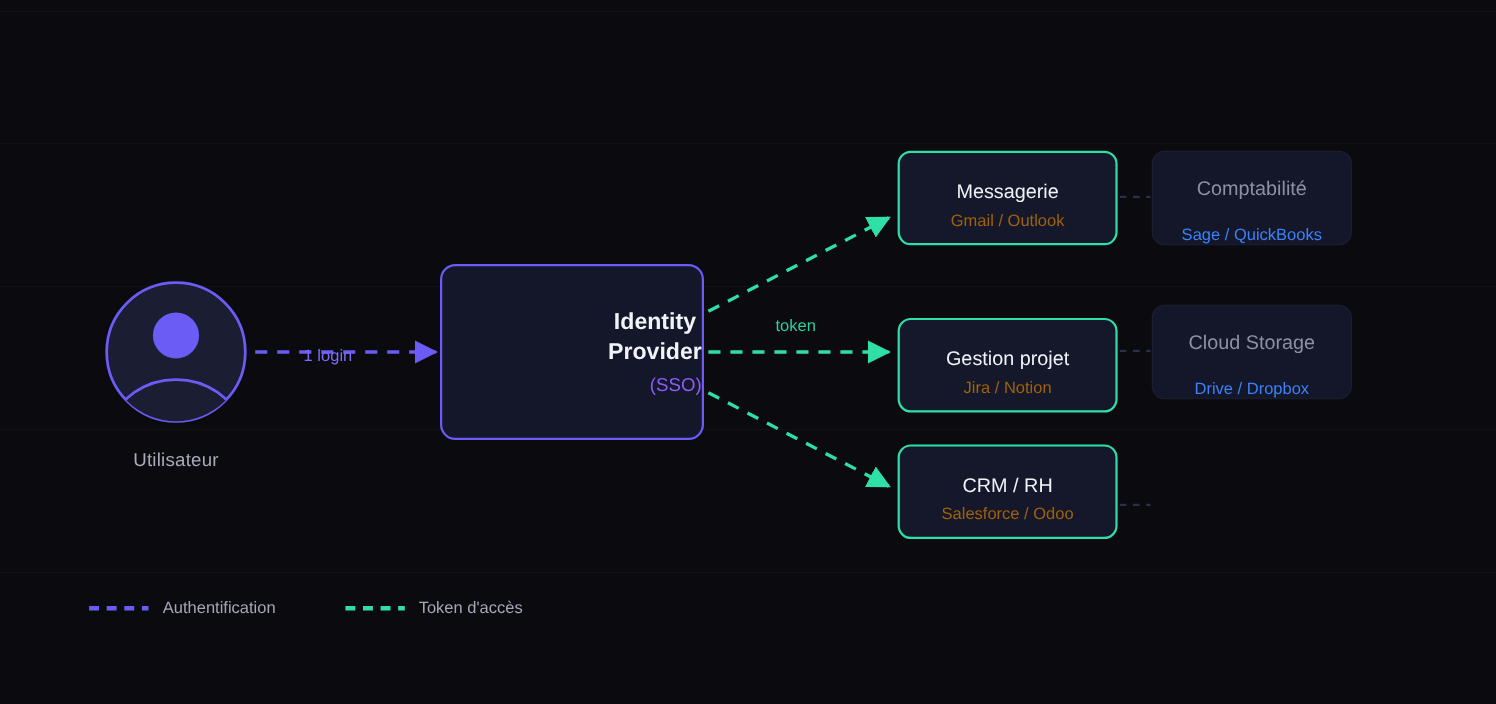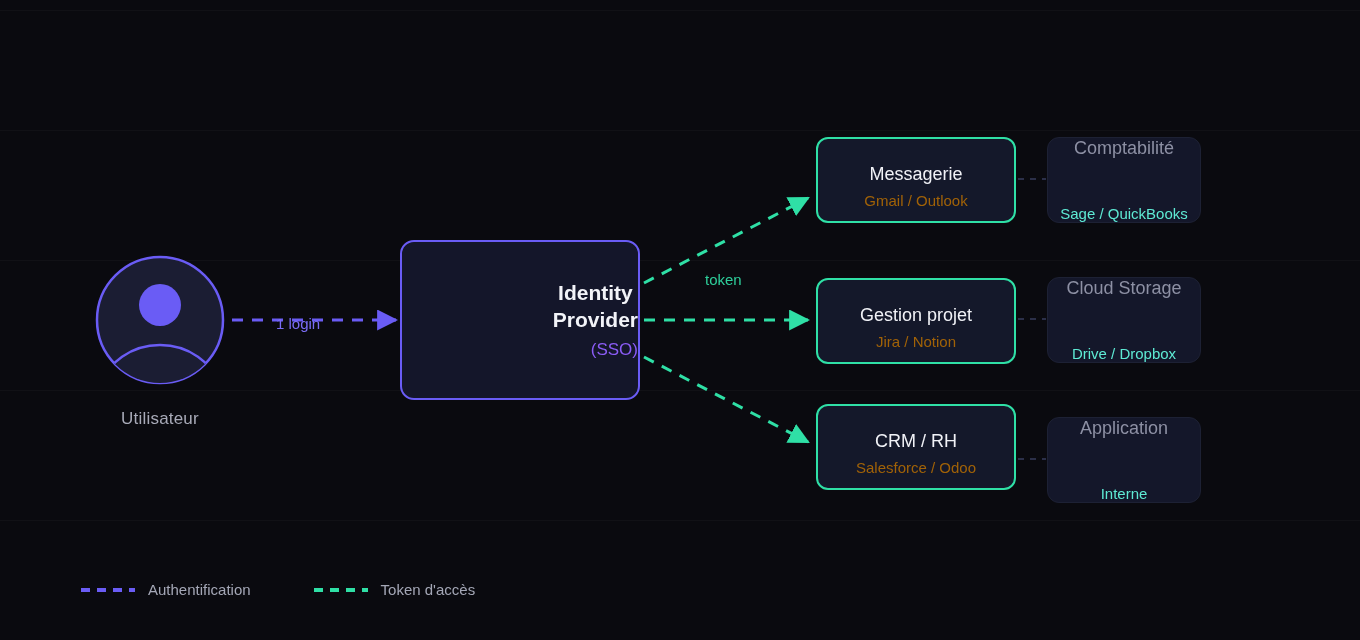--- a/index.html
+++ b/index.html
@@ -101,55 +101,55 @@
   }
   .app-sub {
     margin-top: 6px;
     color: #a16207;
     font-size: 15px;
   }
 
   
   .ghost-card {
     position: absolute;
-    width: 154px; height: 86px;
+    width: 182px; height: 86px;
     left: 1047px;
     border: 1px solid #1d2134;
     border-radius: 12px;
     background: #14172a;
     box-sizing: border-box;
     display: flex;
     flex-direction: column;
     align-items: center;
-    justify-content: space-between;
+    justify-content: flex-end;
   }
   .ghost-title {
     color: #8d90a4;
     font-size: 18px;
     line-height: 1.2;
   }
   .ghost-sub {
-    margin-top: 6px;
-    color: #5eead4;
+    margin-top: 22px;
+    color: #3b82f6;
     font-size: 15px;
   }
 
   
   .edge-label {
     position: absolute;
     font-size: 15px;
     white-space: nowrap;
   }
   .label-login { left: 276px; top: 280px; color: #7b6df6; margin-top: 35px; }
-  .label-token { left: 705px; top: 271px; color: #2ecf9b; }
+  .label-token { left: 705px; top: 288px; color: #2ecf9b; }
 
   
   .legend {
     position: absolute;
-    left: 80px; top: 581px;
+    left: 80px; top: 544px;
     display: flex;
     align-items: center;
     gap: 62px;
   }
   .legend-item {
     display: flex;
     align-items: center;
     gap: 12px;
   }
   .legend-swatch { width: 56px; height: 12px; }
@@ -213,44 +213,40 @@
   </div>
 
   <div class="edge-label label-login">1 login</div>
   <div class="edge-label label-token">token</div>
 
   <div class="app-card" style="top:137px;">
     <div class="app-title">Messagerie</div>
     <div class="app-sub">Gmail / Outlook</div>
   </div>
 
-  <div class="app-card" style="top:278px;">
+  <div class="app-card" style="top:289px;">
     <div class="app-title">Gestion projet</div>
     <div class="app-sub">Jira / Notion</div>
   </div>
 
   <div class="app-card" style="top:404px;justify-content:center;">
     <div class="app-title">CRM / RH</div>
     <div class="app-sub">Salesforce / Odoo</div>
   </div>
 
   <div class="ghost-card" style="top:137px;">
     <div class="ghost-title">Comptabilité</div>
     <div class="ghost-sub">Sage / QuickBooks</div>
   </div>
 
   <div class="ghost-card" style="top:277px;">
     <div class="ghost-title">Cloud Storage</div>
     <div class="ghost-sub">Drive / Dropbox</div>
   </div>
 
-  <div class="ghost-card" style="top:417px;">
-    <div class="ghost-title">Application</div>
-    <div class="ghost-sub">Interne</div>
-  </div>
 
   <div class="legend">
     <div class="legend-item">
       <svg class="legend-swatch" viewBox="0 0 56 12" xmlns="http://www.w3.org/2000/svg">
         <line x1="1" y1="6" x2="55" y2="6" stroke="#6a5cf5" stroke-width="4" stroke-dasharray="9 7"></line>
       </svg>
       <span class="legend-text">Authentification</span>
     </div>
     <div class="legend-item">
       <svg class="legend-swatch" viewBox="0 0 56 12" xmlns="http://www.w3.org/2000/svg">

